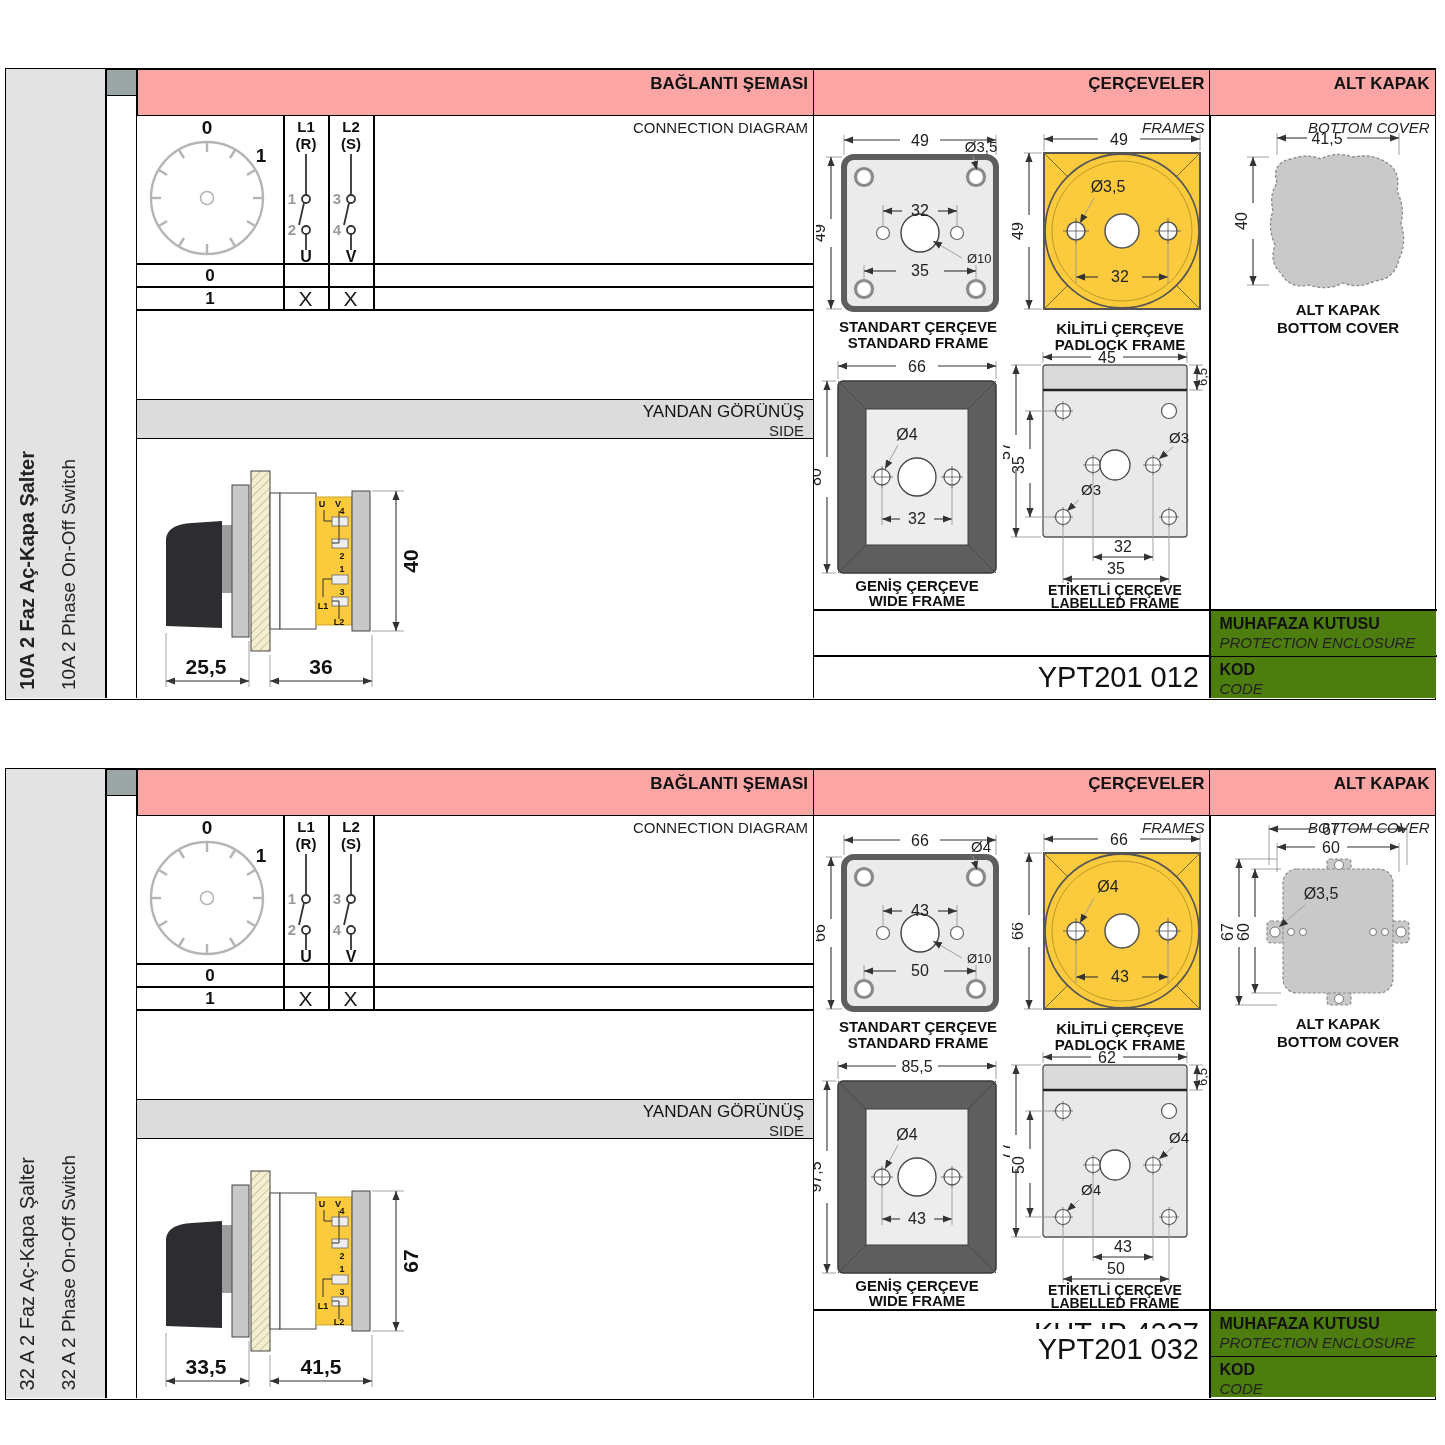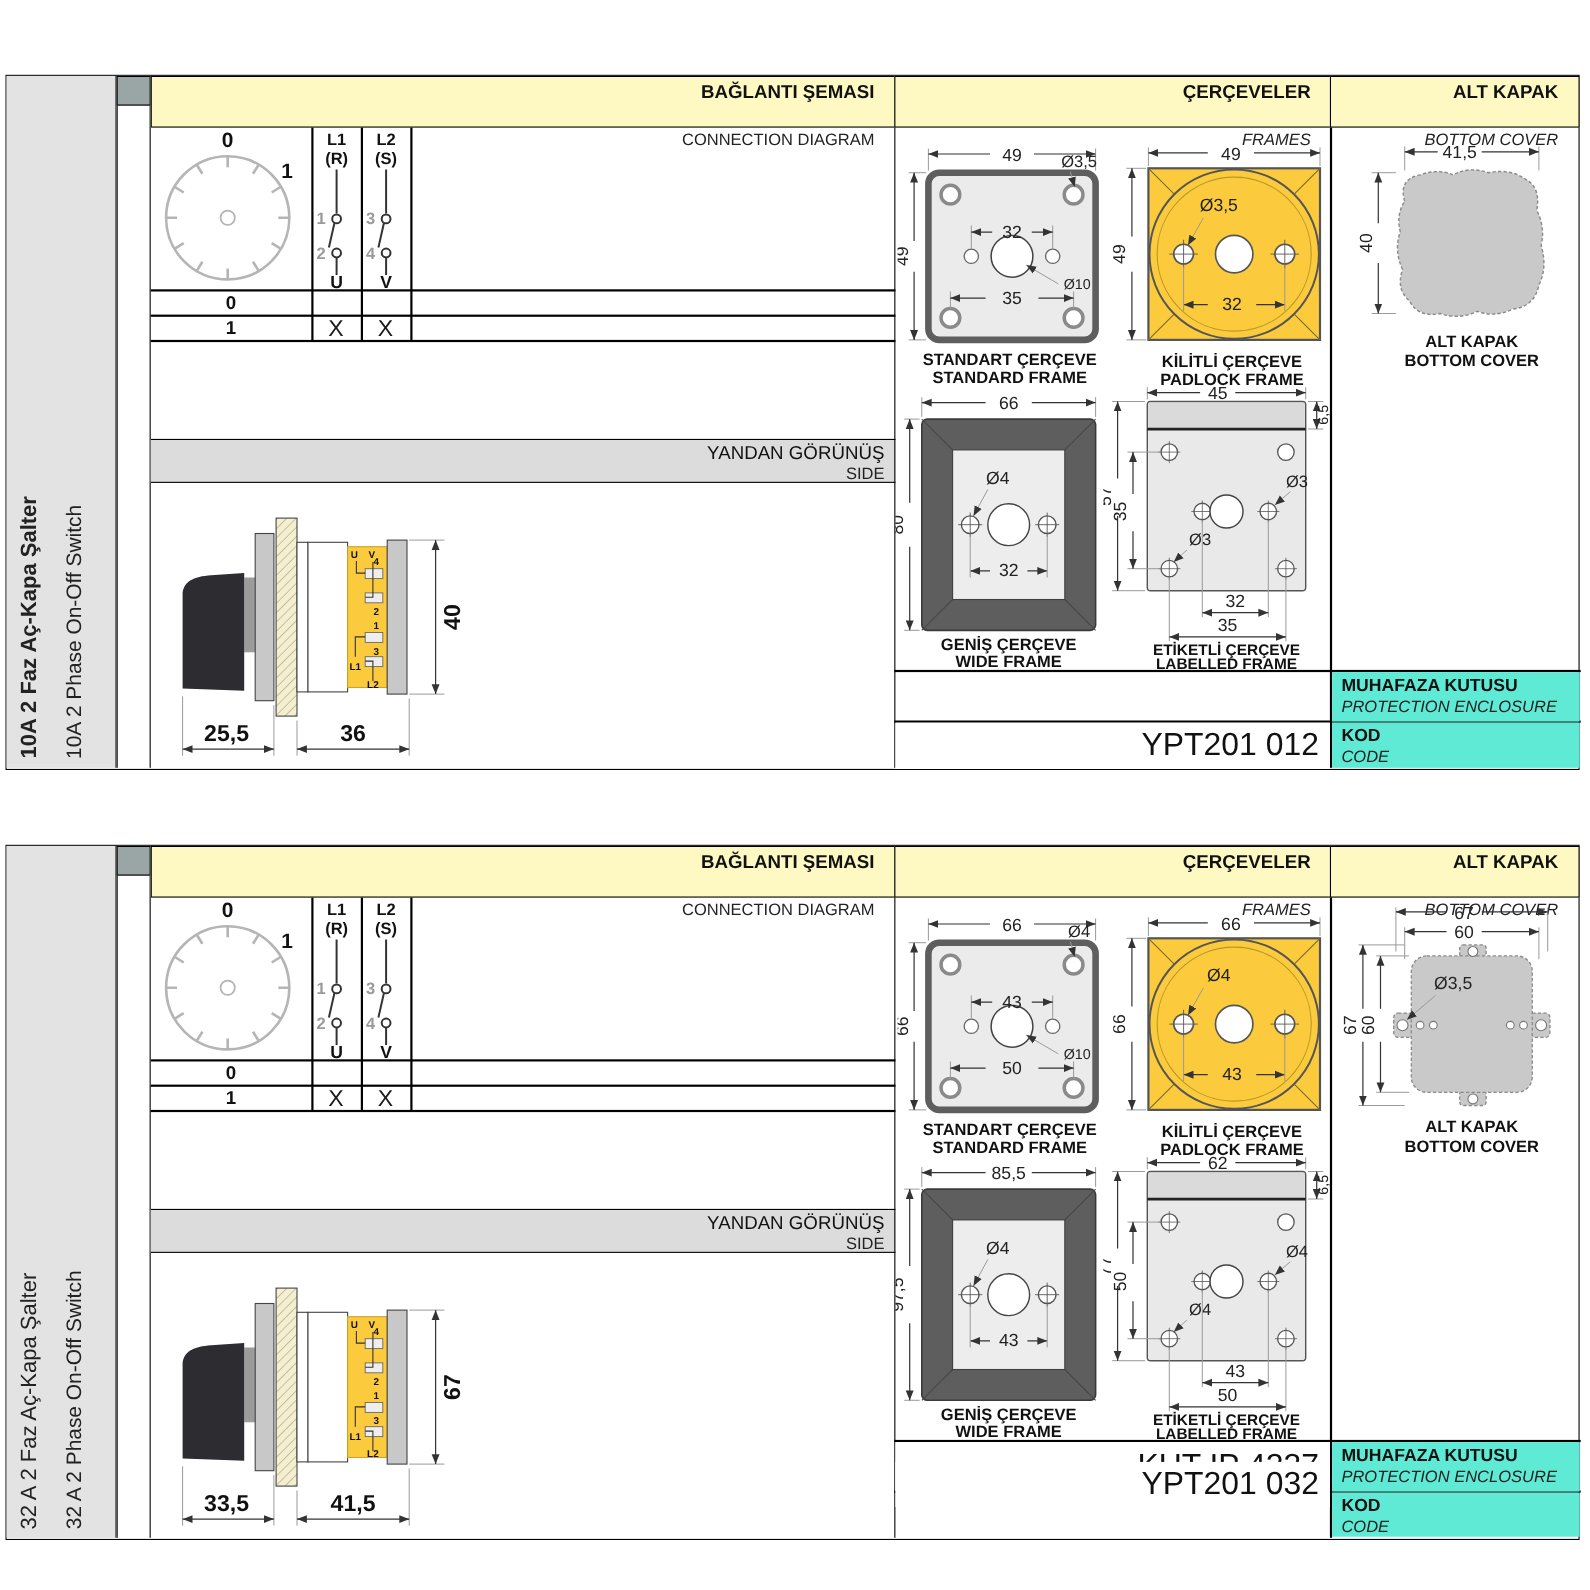--- a/index.html
+++ b/index.html
@@ -6,32 +6,32 @@
   body{width:1445px;height:1445px;position:relative;font-family:"Liberation Sans",sans-serif;color:#111;}
   .panel{position:absolute;left:5px;width:1431px;height:632px;background:#fff;border:1.5px solid #000;box-sizing:border-box;}
   .abs{position:absolute;box-sizing:border-box;}
   .labelcol{left:0;top:0;width:100px;height:629px;background:#E3E3E3;border-right:1.5px solid #000;}
   .vlabel{position:absolute;bottom:8px;writing-mode:vertical-rl;transform:rotate(180deg);white-space:nowrap;color:#222;}
   .vlabel.tr{left:10px;font-size:20px;}
   .vlabel.en{left:52px;font-size:19px;}
   .bold{font-weight:bold;}
   .spine{left:100px;top:0;width:31px;height:629px;background:#fff;border-left:1.5px solid #000;border-right:1.5px solid #000;}
   .spinesq{left:100px;top:0;width:31px;height:27px;background:#9AA5A6;border:1.5px solid #000;}
-  .hdr{top:0;height:47px;background:#fef9c3;border:1.5px solid #000;text-align:right;padding:4px 18px 0 0;}
+  .hdr{top:0;height:47px;background:#fca5a5;border:1.5px solid #000;text-align:right;padding:4px 5px 0 0;}
   .hdr .tr{font-weight:bold;font-size:17px;line-height:20px;}
   .hdr .en{font-size:15px;line-height:19px;color:#222;margin-top:24px;}
   .it{font-style:italic;}
   .bline{background:#000;}
   .cellnum{font-weight:bold;font-size:17px;text-align:center;}
   .xmark{font-size:21px;text-align:center;color:#1a1a1a;}
   .sideband{background:#DCDCDC;border-top:1.5px solid #000;border-bottom:1.5px solid #000;text-align:right;padding:2px 10px 0 0;}
   .sideband .tr{font-weight:normal;font-size:17px;line-height:20px;}
   .sideband .en{font-size:15px;line-height:17px;color:#222;}
   .valcell{background:#fff;text-align:right;font-size:29px;color:#111;padding-right:10px;}
-  .labcell{background:#5eead4;padding:3px 12px 0 9px;}
+  .labcell{background:#4d7c0f;padding:3px 12px 0 9px;}
   .labcell .tr{font-weight:bold;font-size:16px;line-height:20px;}
   .labcell .en{font-size:15px;line-height:18px;color:#222;}
   svg text{font-family:"Liberation Sans",sans-serif;}
   .dtxt{font-size:15px;fill:#222;}
   .dtxt-lg{font-size:16px;fill:#222;}
   .dsm{font-size:13px;fill:#222;}
   .cap{font-size:15px;font-weight:bold;fill:#111;}
   .cap14{font-size:14px;font-weight:bold;fill:#111;}
   .big{font-size:21px;font-weight:bold;fill:#111;}
   .dial-num{font-size:19px;font-weight:bold;fill:#111;}

